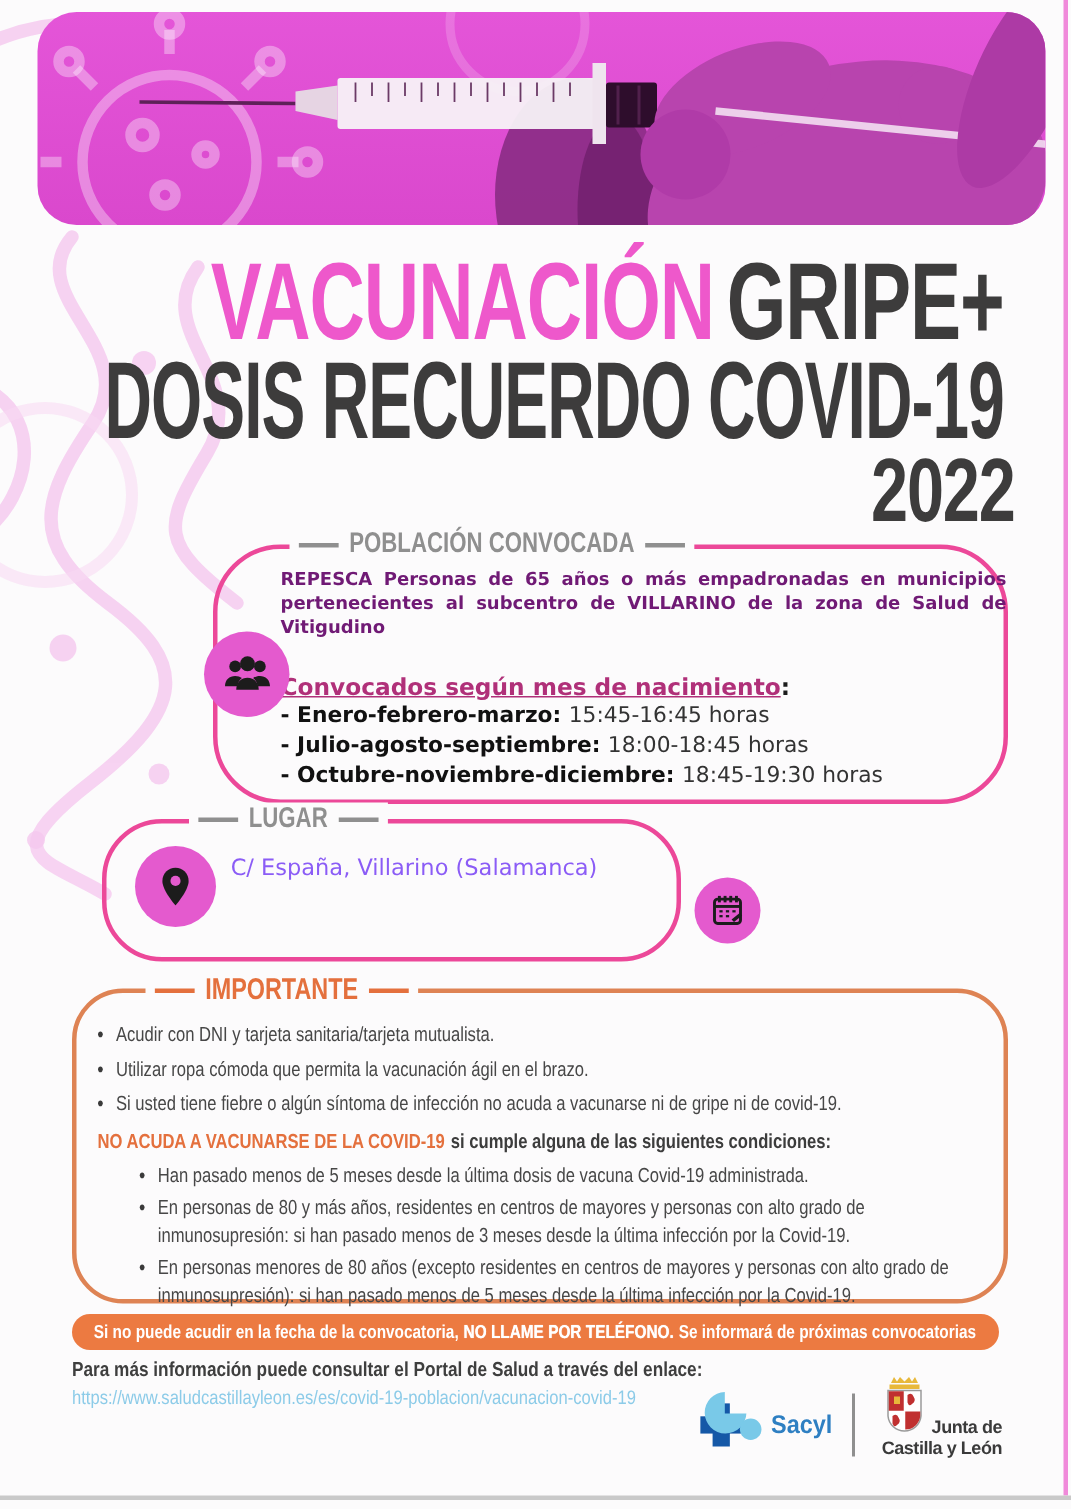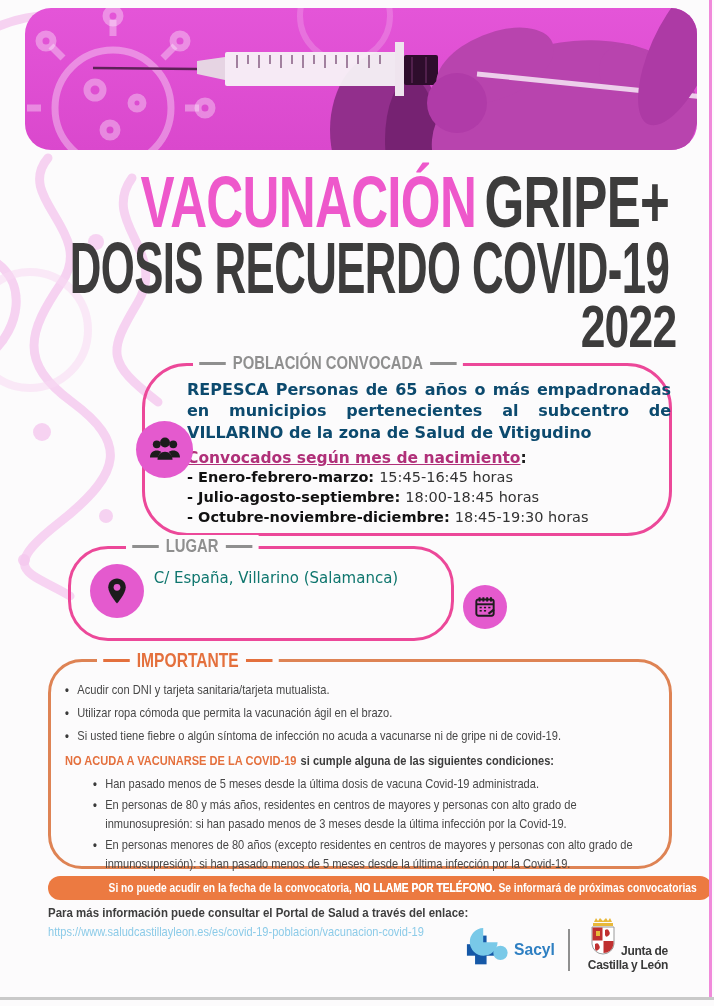--- a/index.html
+++ b/index.html
@@ -37,22 +37,22 @@
     font-weight:bold; font-size:19px; color:#8f8f8f;
     transform:scaleX(.78); transform-origin:0 50%; line-height:1.2;
   }
   .seclabel::before,.seclabel::after{content:""; width:34px; border-top:3px solid currentColor; display:block;}
 
   
   #box-poblacion{left:142px; top:363px; width:524px; height:167px;}
   #box-poblacion .seclabel{left:48px;}
   #pob-paragraph{
     position:absolute; left:42px; top:13px; width:484px;
-    font-family:"DejaVu Sans", sans-serif; font-weight:bold; font-size:16px;
-    line-height:1.33; color:#0c4a6e; text-align:justify;
+    font-family:"DejaVu Sans", sans-serif; font-weight:bold; font-size:12px;
+    line-height:1.33; color:#701a75; text-align:justify;
   }
   #schedule{position:absolute; left:42px; top:82px; font-family:"DejaVu Sans", sans-serif;}
   #schedule-heading{font-size:15.5px; font-weight:bold; color:#b03079; text-decoration:underline; display:inline;}
   #schedule-heading-suffix{font-size:15.5px; font-weight:bold; color:#1c1c1c;}
   .sched-row{font-size:14.5px; line-height:20px; color:#333;}
   .sched-row .lbl{font-weight:bold; color:#111;}
   .sched-row .tm{margin-left:5px;}
 
   
   .iconcircle{
@@ -61,21 +61,21 @@
   }
   #icon-people{left:136px; top:421px; width:57px; height:57px;}
   #icon-pin{left:90px; top:564px; width:54px; height:54px;}
   #icon-cal{left:463px; top:585px; width:44px; height:44px;}
 
   
   #box-lugar{left:68px; top:546px; width:380px; height:89px; border-radius:40px;}
   #box-lugar .seclabel{left:55px;}
   #lugar-content{position:absolute; left:55px; top:17px; width:300px; text-align:center; font-family:"DejaVu Sans", sans-serif;}
   #lugar-name{font-size:16px; font-weight:bold; color:#111;}
-  #lugar-address{font-size:15px; color:#0f766e; margin-top:3px;}
+  #lugar-address{font-size:15px; color:#8b5cf6; margin-top:3px;}
 
   
   #box-fecha{left:457px; top:578px; width:196px; height:57px; border-radius:29px;}
   #box-fecha .seclabel{left:42px; font-size:17px;}
   #fecha-content{position:absolute; left:56px; top:9px; width:130px; text-align:center;
     font-family:"DejaVu Sans", sans-serif; font-weight:bold; font-size:14.5px; color:#222; line-height:1.35;}
 
   
   #box-importante{
     position:absolute; left:48px; top:659px; width:618px; height:204px; z-index:3;
@@ -91,21 +91,21 @@
   .imp-bullet::before{content:"\2022"; position:absolute; left:0; top:0; color:#3a3a3a; font-weight:bold;}
   #imp-warning{margin:6px 0 4px 0; font-weight:bold;}
   #imp-warning .hl{color:#e4703d;}
   #imp-warning .rest{color:#3c3c3c; margin-left:5px;}
   .imp-cond{position:relative; padding-left:15px; margin-left:34px; margin-bottom:2px;}
   .imp-cond::before{content:"\2022"; position:absolute; left:0; top:0; color:#3a3a3a; font-weight:bold;}
 
   
   #banner{
     position:absolute; left:48px; top:876px; width:618px; height:24px; z-index:3;
-    background:#ec7a41; border-radius:12px; display:flex; align-items:center; justify-content:center;padding-left:46px;
+    background:#ec7a41; border-radius:12px; display:flex; align-items:center; justify-content:center;
   }
   #banner .inner{
     white-space:nowrap; transform:scaleX(.82); transform-origin:50% 50%;
     color:#fff; font-size:12.5px; font-weight:bold; display:flex; gap:4px;
   }
   #banner .heavy{font-weight:bold; text-shadow:0 0 .6px #fff;}
 
   
   #footer-info{position:absolute; left:48px; top:905px; z-index:3; white-space:nowrap;
     transform:scaleX(.85); transform-origin:0 0; font-size:13.5px; font-weight:bold; color:#3e3e3e;}

